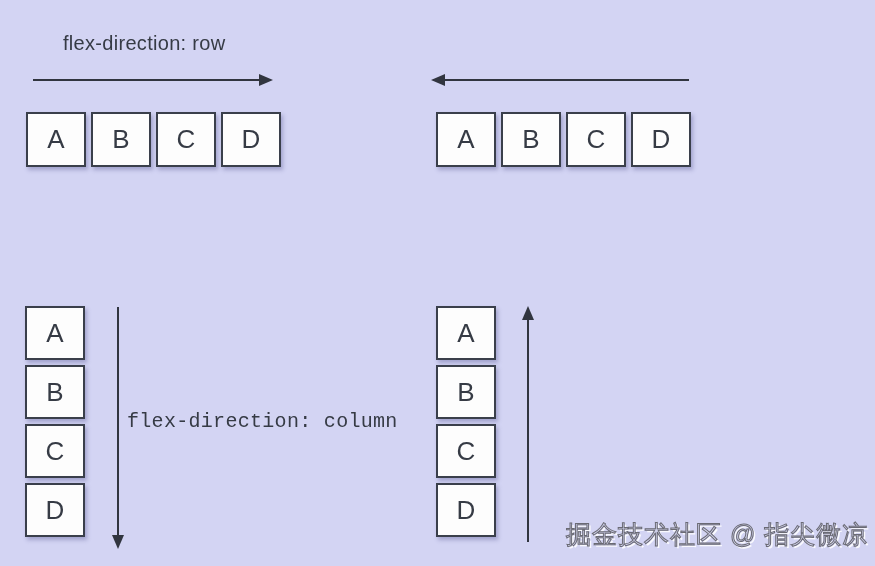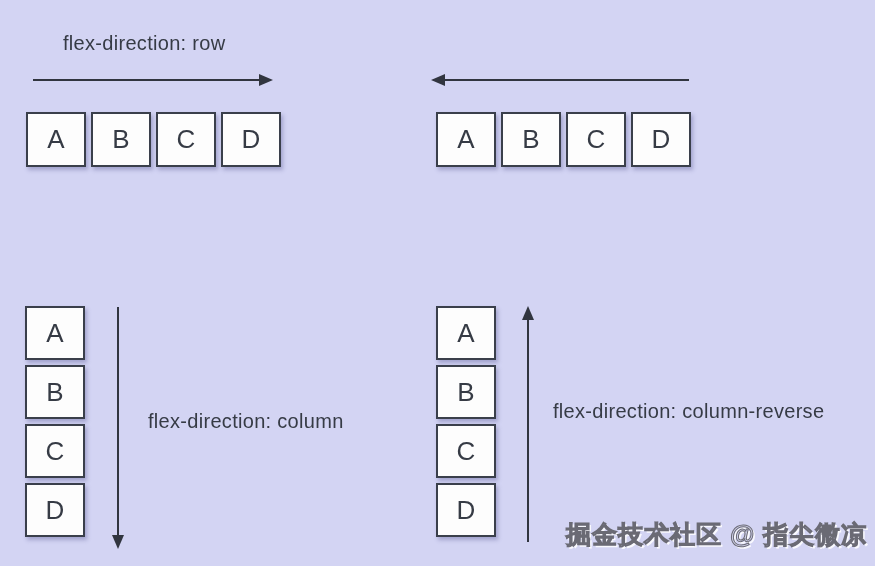--- a/index.html
+++ b/index.html
@@ -82,40 +82,40 @@
     width: 0; height: 0;
     border-left: 6px solid transparent;
     border-right: 6px solid transparent;
     border-bottom: 14px solid #31353f;
   }
   .watermark {
     position: absolute;
     left: 566px;
     top: 518px;
     font-size: 25px;
-    font-weight: bold;
+    font-weight: normal;
     letter-spacing: 1px;
     white-space: nowrap;
     color: #cfd0ea;
     -webkit-text-stroke: 1px #6a6a74;
     text-shadow: 2px 2px 0 rgba(255, 255, 255, 0.85);
   }
 
   
   .label-row            { left: 63px;  top: 32px; }
   .arrow-row            { left: 33px;  top: 73px;  width: 240px; }
   .boxes-row            { left: 26px;  top: 112px; }
 
   .label-row-reverse    { left: 438px; top: 32px; }
   .arrow-row-reverse    { left: 431px; top: 73px;  width: 258px; }
   .boxes-row-reverse    { left: 436px; top: 112px; }
 
   .boxes-column         { left: 25px;  top: 306px; }
   .arrow-column         { left: 111px; top: 307px; height: 242px; }
-  .label-column         { left: 148px; top: 410px; }
+  .label-column         { left: 127px; top: 410px; font-family: Liberation Mono, monospace; }
 
   .boxes-column-reverse { left: 436px; top: 306px; }
   .arrow-column-reverse { left: 521px; top: 306px; height: 236px; }
   .label-column-reverse { left: 553px; top: 400px; }
 </style>
 </head>
 <body>
 
 <div class="canvas">
 
@@ -157,17 +157,16 @@
   <div class="box-col boxes-column-reverse">
     <div class="box">A</div>
     <div class="box">B</div>
     <div class="box">C</div>
     <div class="box">D</div>
   </div>
   <div class="arrow-v arrow-column-reverse">
     <div class="head-up"></div>
     <div class="line-v"></div>
   </div>
-  <div class="sec-label label-column-reverse">flex-direction: column-reverse</div>
 
   <div class="watermark">掘金技术社区 @ 指尖微凉</div>
 
 </div>
 
 </body></html>

